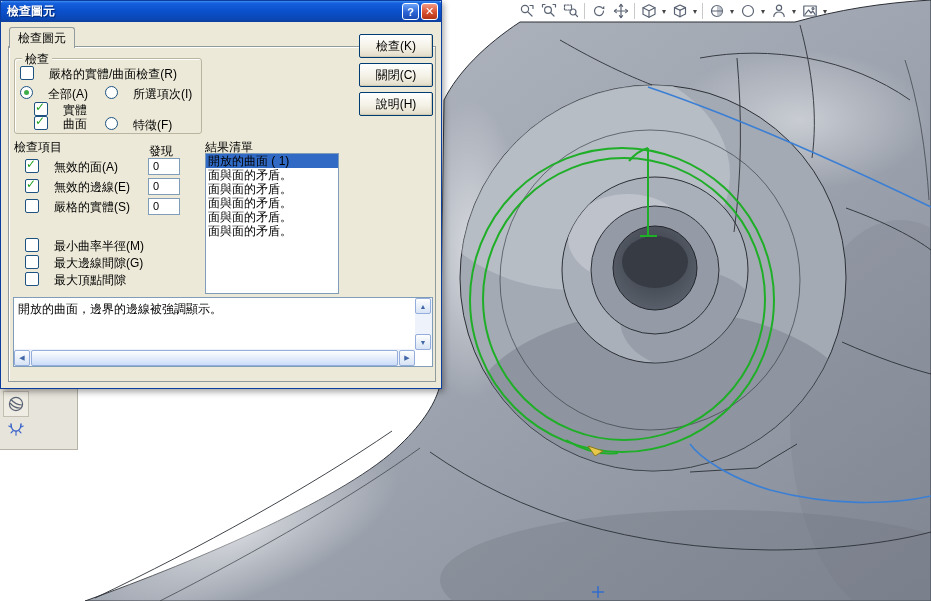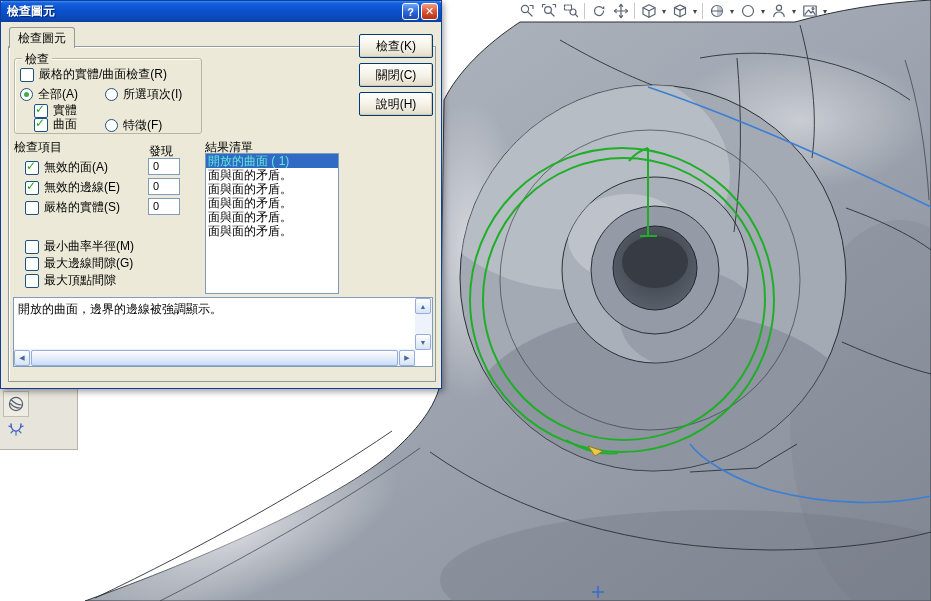--- a/index.html
+++ b/index.html
@@ -36,35 +36,35 @@
   .tbtn.close{background:linear-gradient(180deg,#f39a84,#d8502f 55%,#b23417)}
 
   .tab{position:absolute;left:8px;top:26px;height:20px;padding:0 8px;background:#ece9d8;
        border:1px solid #919b9c;border-bottom:none;border-radius:3px 3px 0 0;display:flex;align-items:center;z-index:3}
   .tabpage{position:absolute;left:7px;top:45px;width:426px;height:334px;border:1px solid #919b9c;
            background:#ece9d8;box-shadow:inset 1px 1px 0 #fff;z-index:1}
 
   .group{position:absolute;border:1px solid #b9b5a0;border-radius:3px;box-shadow:inset 1px 1px 0 #fff;z-index:2}
   .legend{position:absolute;top:-8px;left:7px;background:#ece9d8;padding:0 3px;white-space:nowrap}
 
-  .row{position:absolute;display:flex;align-items:center;gap:5px;white-space:nowrap;z-index:3}
+  .row{position:absolute;display:flex;gap:15px;white-space:nowrap;z-index:3}
   .cb{width:12px;height:12px;background:#fff;border:1px solid #1d5281;border-radius:2px;position:relative;flex:0 0 auto}
   .cb.checked::after{content:"✓";position:absolute;left:0px;top:-3px;font-size:12px;font-weight:bold;color:#21a121}
   .rb{width:11px;height:11px;background:#fff;border:1px solid #1d5281;border-radius:50%;position:relative;flex:0 0 auto}
   .rb.sel::after{content:"";position:absolute;left:3px;top:3px;width:5px;height:5px;border-radius:50%;background:#41ad49}
   .lbl{white-space:nowrap}
 
   .sectlabel{position:absolute;white-space:nowrap;z-index:3}
   .countbox{position:absolute;width:26px;height:15px;background:#fff;border:1px solid #7f9db9;
             font-size:11px;line-height:15px;padding-left:4px;box-sizing:content-box;z-index:3}
 
   .listbox{position:absolute;left:204px;top:152px;width:132px;height:139px;background:#fff;
            border:1px solid #7f9db9;z-index:3;overflow:hidden}
   .litem{height:14px;line-height:14px;padding-left:2px;white-space:nowrap}
-  .litem.selected{background:#316ac5;color:#5eead4}
+  .litem.selected{background:#316ac5;color:#000000}
 
   .msgbox{position:absolute;left:12px;top:296px;width:420px;height:70px;background:#fff;
           border:1px solid #7f9db9;z-index:3;box-sizing:border-box}
   .msgtext{position:absolute;left:4px;top:3px;white-space:nowrap}
   .vscroll{position:absolute;right:0;top:0;width:17px;height:52px;background:#eef2fb;display:flex;flex-direction:column}
   .hscroll{position:absolute;left:0;bottom:0;height:17px;width:401px;background:#eef2fb;display:flex;align-items:center}
   .sbtn{width:16px;height:16px;flex:0 0 auto;display:flex;align-items:center;justify-content:center;
         font-size:7px;color:#4167a8;background:linear-gradient(180deg,#fdfefe,#d7e3f5);
         border:1px solid #95adda;border-radius:2px;box-sizing:border-box}
   .strack{flex:1}

